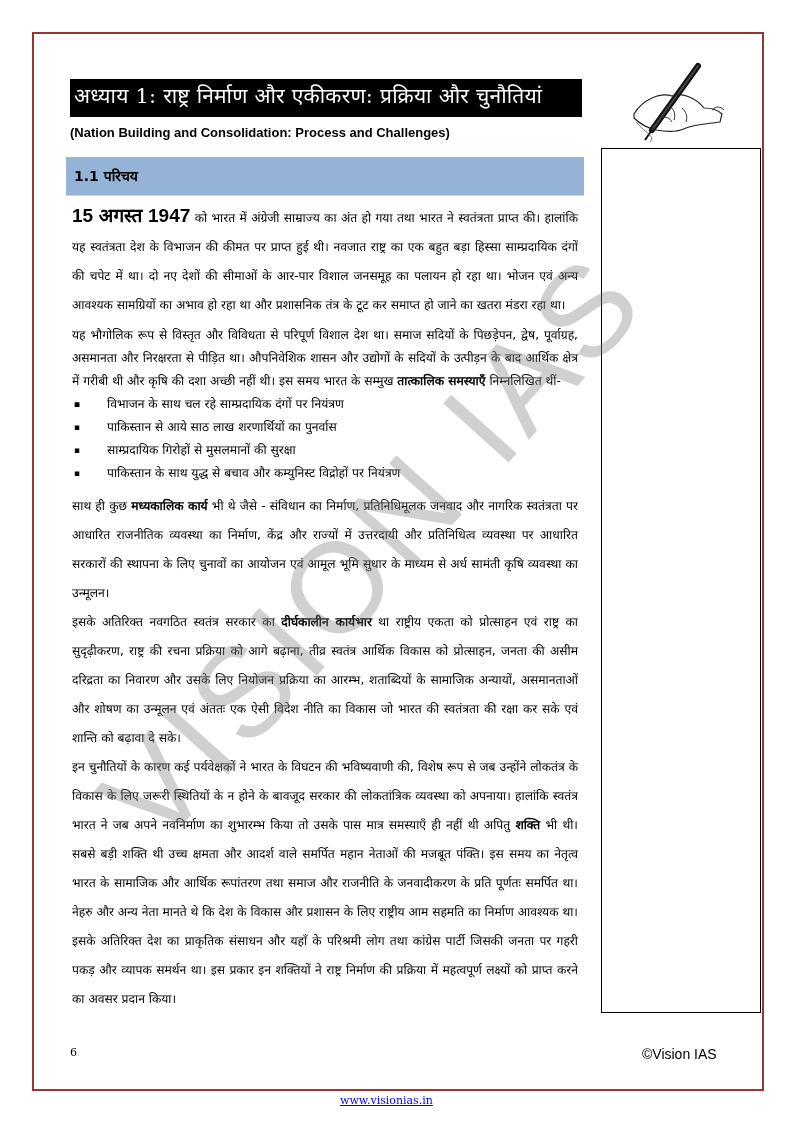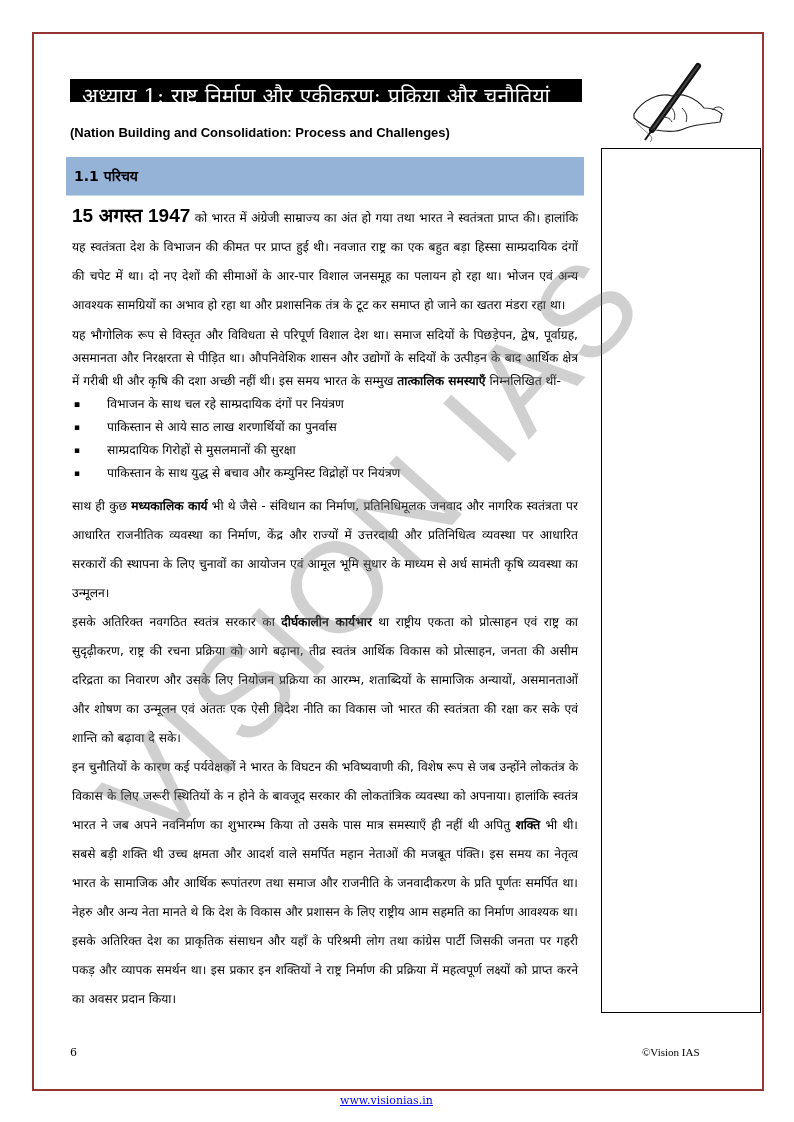--- a/index.html
+++ b/index.html
@@ -22,27 +22,27 @@
     width: 728px;
     height: 1055px;
     border: 2px solid #943634;
     box-sizing: content-box;
   }
   .title-bar {
     position: absolute;
     left: 70px;
     top: 79px;
     width: 512px;
-    height: 23px;
+    height: 38px;
     background: #000;
     color: #fff;
     font-family: "DejaVu Serif", serif;
     font-size: 21px;
     line-height: 34px;
-    padding-left: 12px;
+    padding-left: 4px;
     box-sizing: border-box;
     white-space: nowrap;
     overflow: hidden;
     letter-spacing: 0.2px;
   }
   .subtitle {
     position: absolute;
     left: 70px;
     top: 125px;
     font-family: "Liberation Sans", sans-serif;
@@ -160,22 +160,22 @@
     font-family: "DejaVu Serif", serif;
     font-size: 11px;
     color: #0000ee;
     text-decoration: underline;
     margin-top: 48px;
   }
   .footer-copy {
     position: absolute;
     left: 642px;
     top: 1046px;
-    font-family: Liberation Serif, serif;
-    font-size: 11px;
+    font-family: Liberation Sans, sans-serif;
+    font-size: 14px;
   }
 </style>
 </head>
 <body>
 
 <div class="page-border"></div>
 
 <div class="title-bar">अध्याय 1: राष्ट्र निर्माण और एकीकरण: प्रक्रिया और चुनौतियां</div>
 
 <div class="subtitle">(Nation Building and Consolidation: Process and Challenges)</div>

